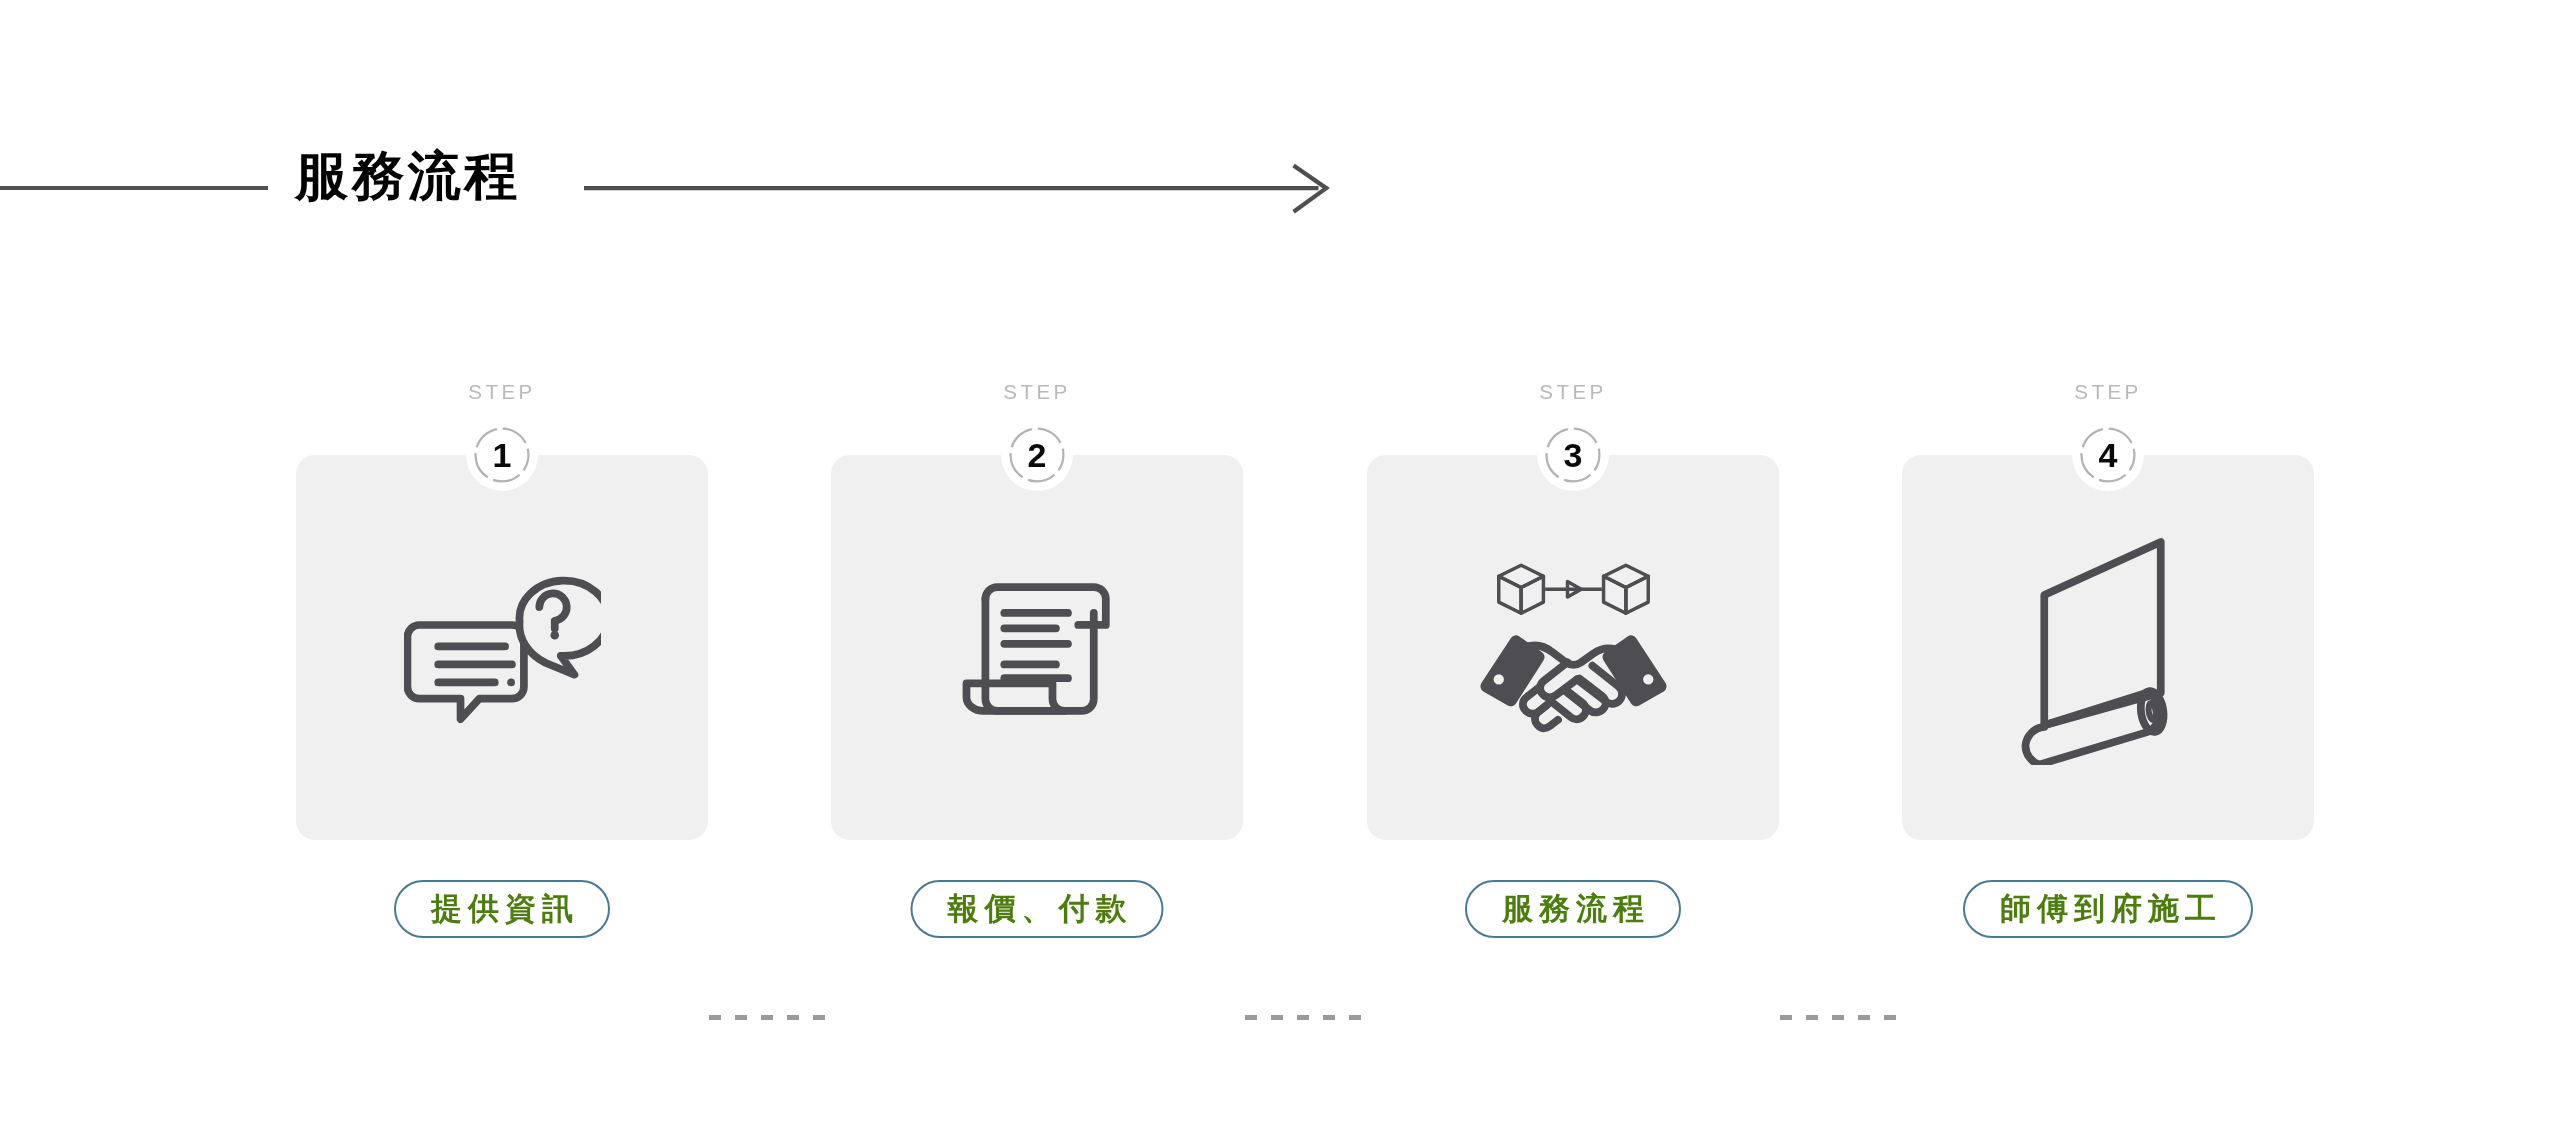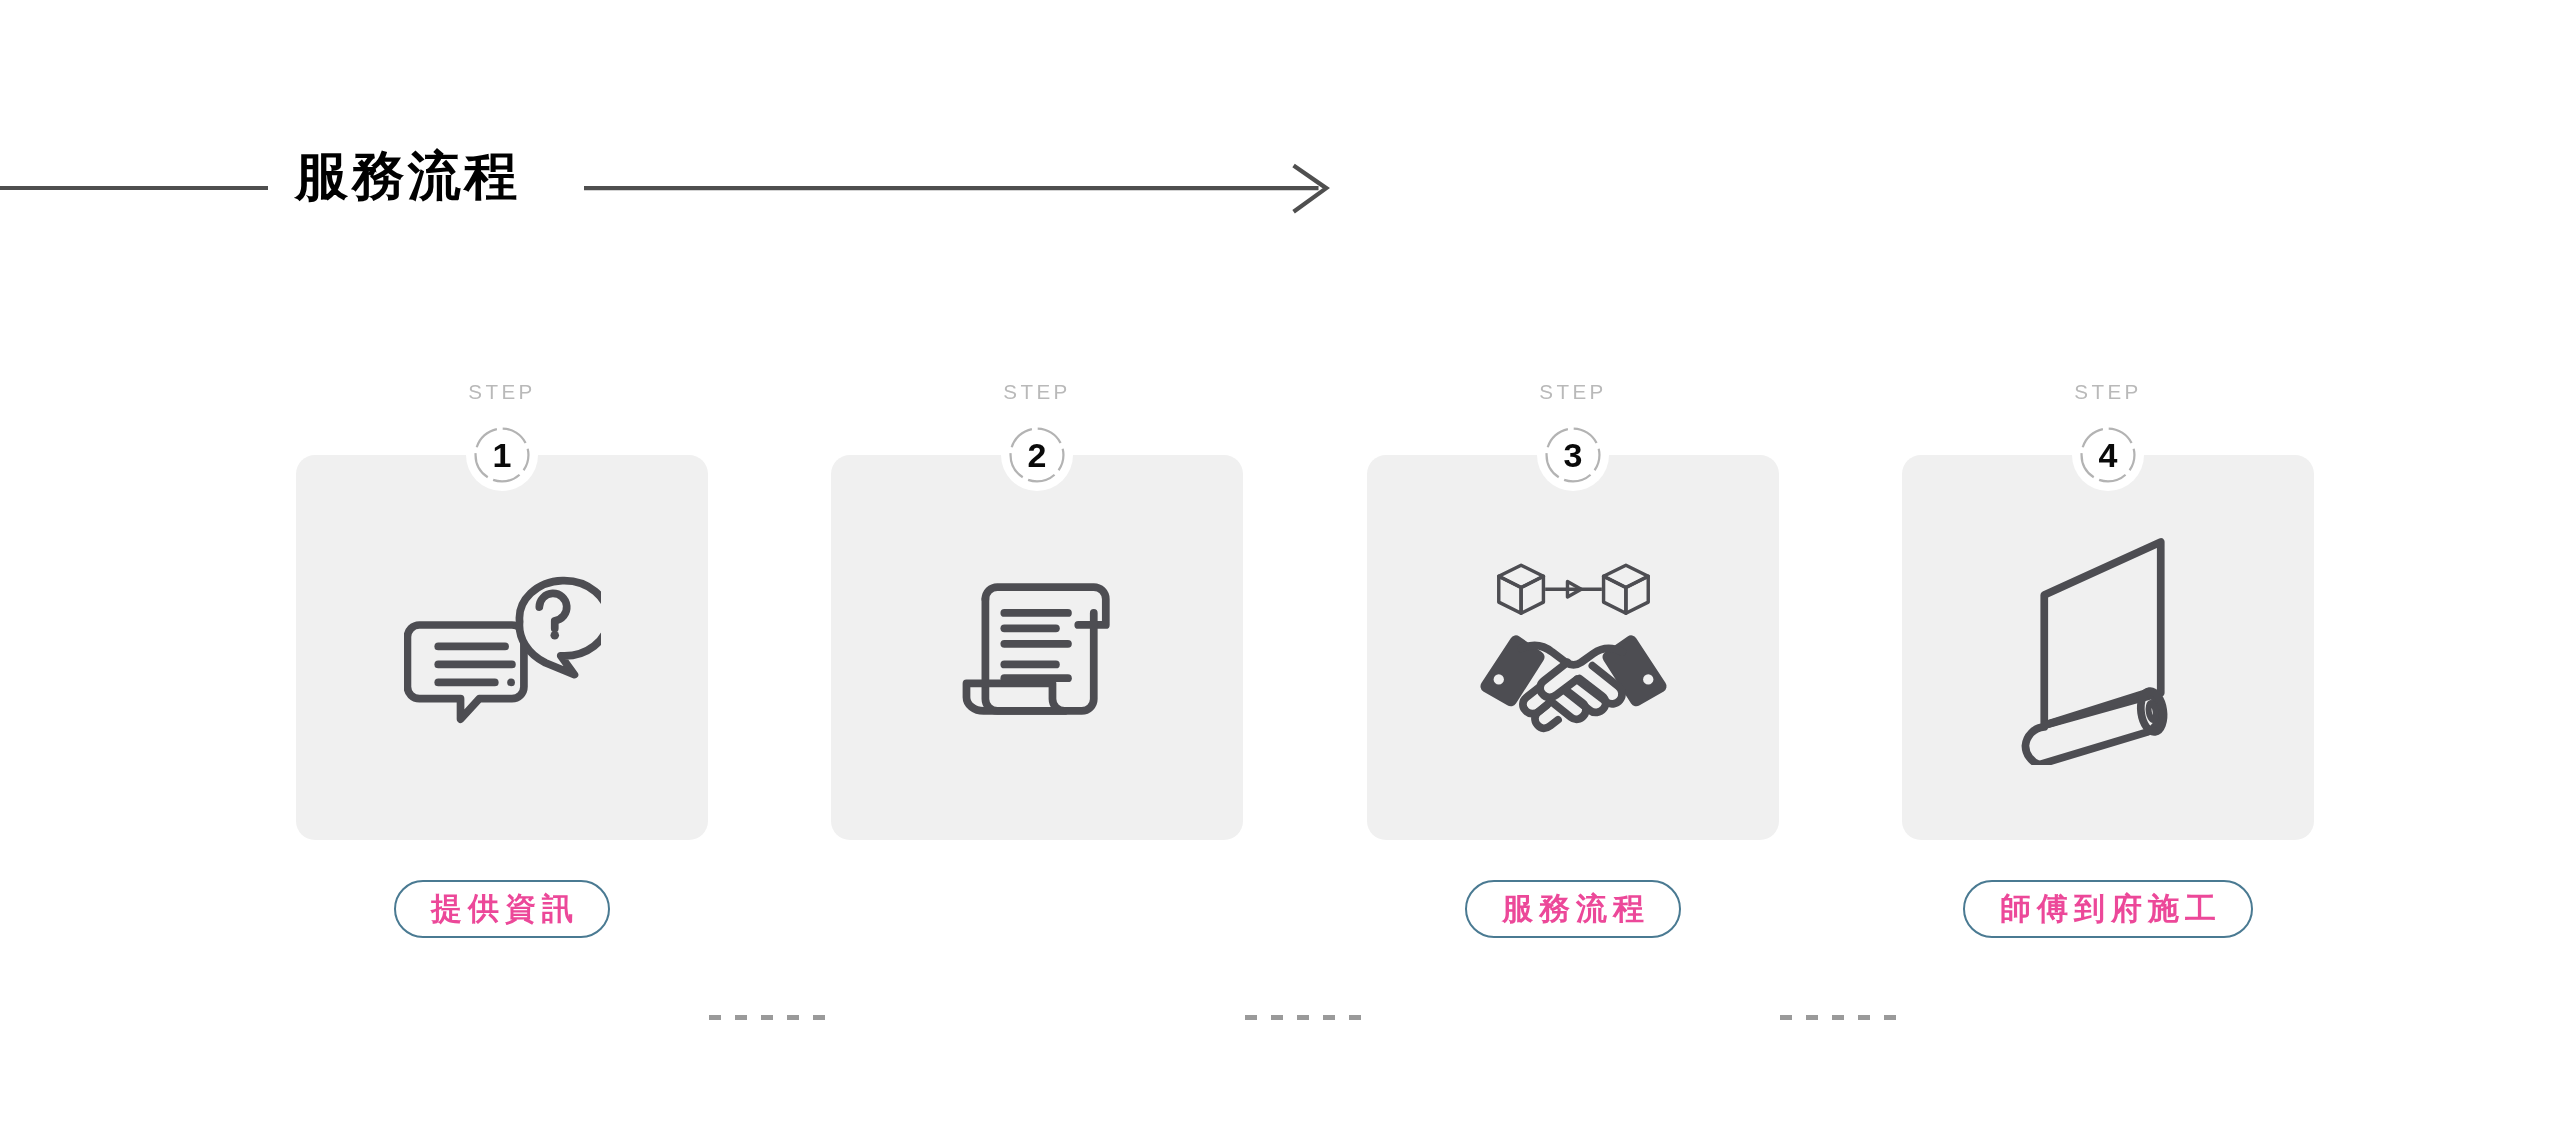--- a/index.html
+++ b/index.html
@@ -157,21 +157,21 @@
 
   .step-pill {
     position: absolute;
     left: 50%;
     transform: translateX(-50%);
     top: 511px;
     height: 58px;
     box-sizing: border-box;
     border: 2.6px solid #4a7a92;
     border-radius: 34px;
-    color: #ec4899;
+    color: #4d7c0f;
     font-size: 31px;
     font-weight: bold;
     letter-spacing: 6px;
     display: flex;
     align-items: center;
     justify-content: center;
     padding: 0 29px 0 35px;
     white-space: nowrap;
     background: #ffffff;
     font-family: Liberation Mono, monospace;
@@ -259,20 +259,21 @@
 
         <path d="M18 140 h100 v18 a14 14 0 0 0 14 14 h-94 a20 16 0 0 1 -20 -16 z"></path>
 
         <line x1="62" y1="58" x2="136" y2="58"></line>
         <line x1="62" y1="76" x2="122" y2="76"></line>
         <line x1="62" y1="94" x2="136" y2="94"></line>
         <line x1="62" y1="118" x2="122" y2="118"></line>
         <line x1="62" y1="134" x2="136" y2="134"></line>
       </svg>
     </div>
+    <div class="step-pill">報價、付款</div>
   </div>
 
   <div class="step step-2">
     <div class="step-label">STEP</div>
     <div class="step-card"></div>
     <div class="badge-halo"></div>
     <div class="badge">
       <svg class="badge-ring" viewBox="0 0 68 68" xmlns="http://www.w3.org/2000/svg">
         <circle cx="34" cy="34" r="31" fill="none" stroke="#b3b3b3" stroke-width="2.6" stroke-dasharray="33 7" stroke-dashoffset="14"></circle>
       </svg>

